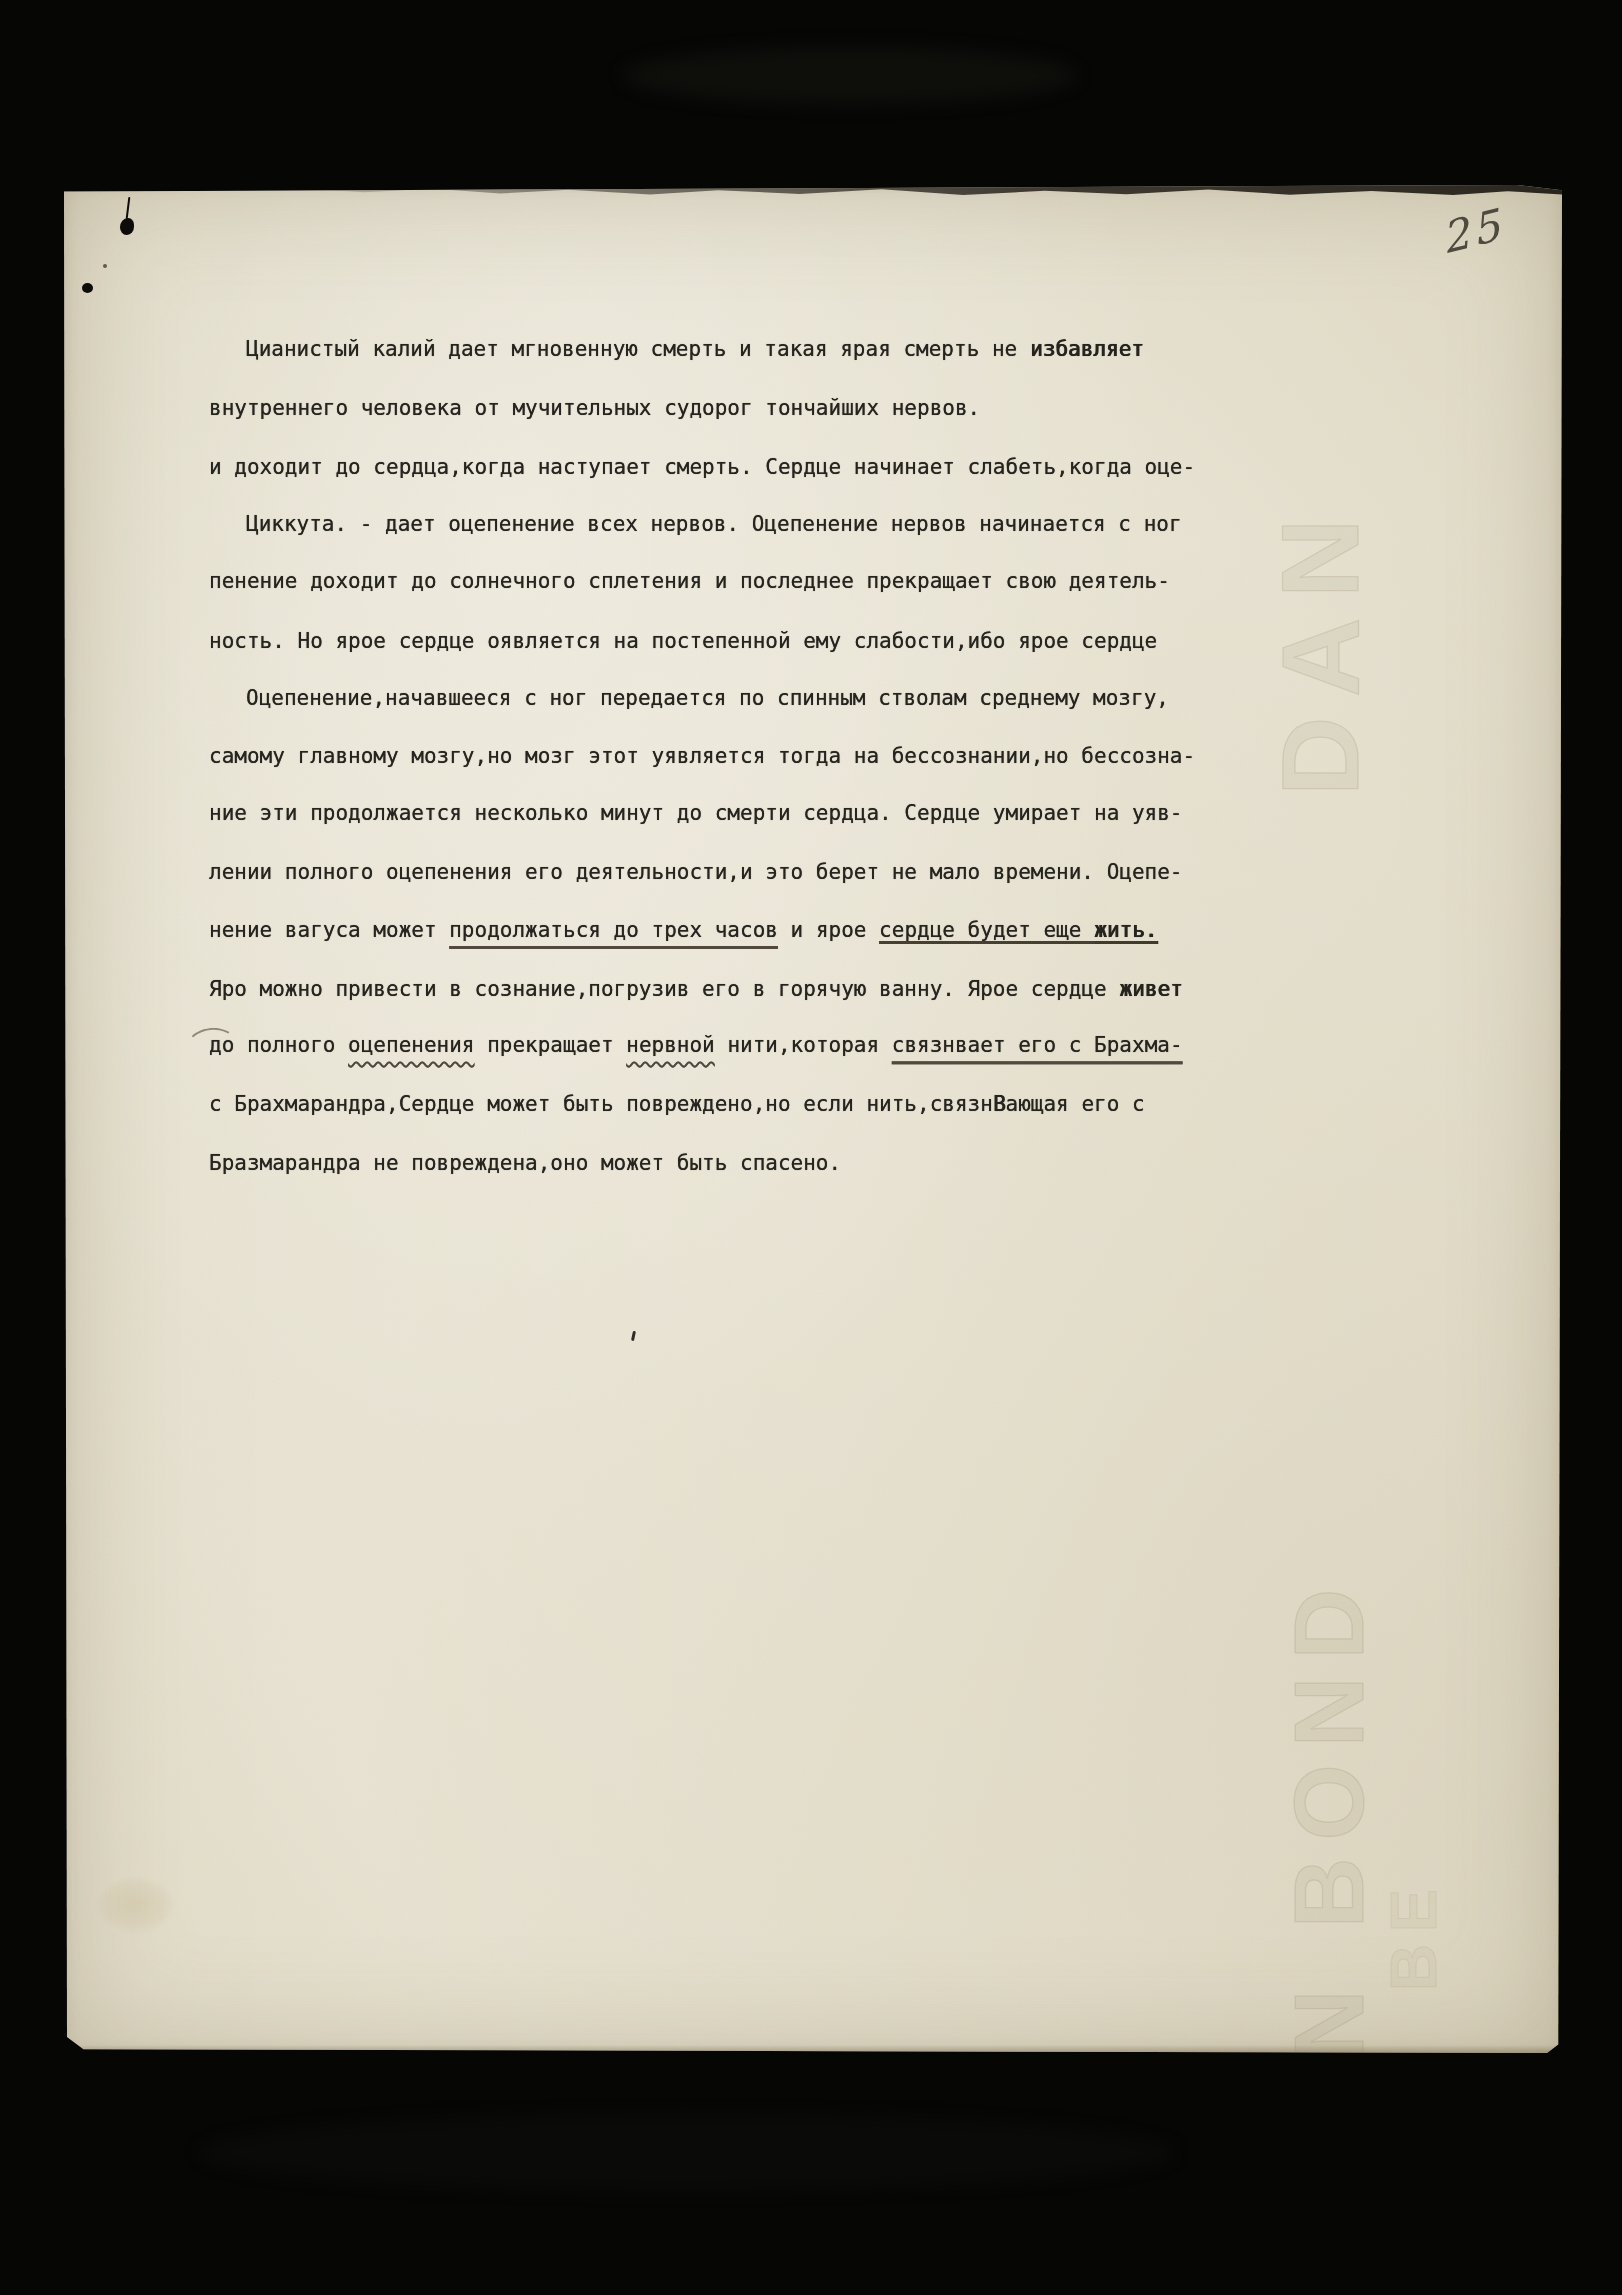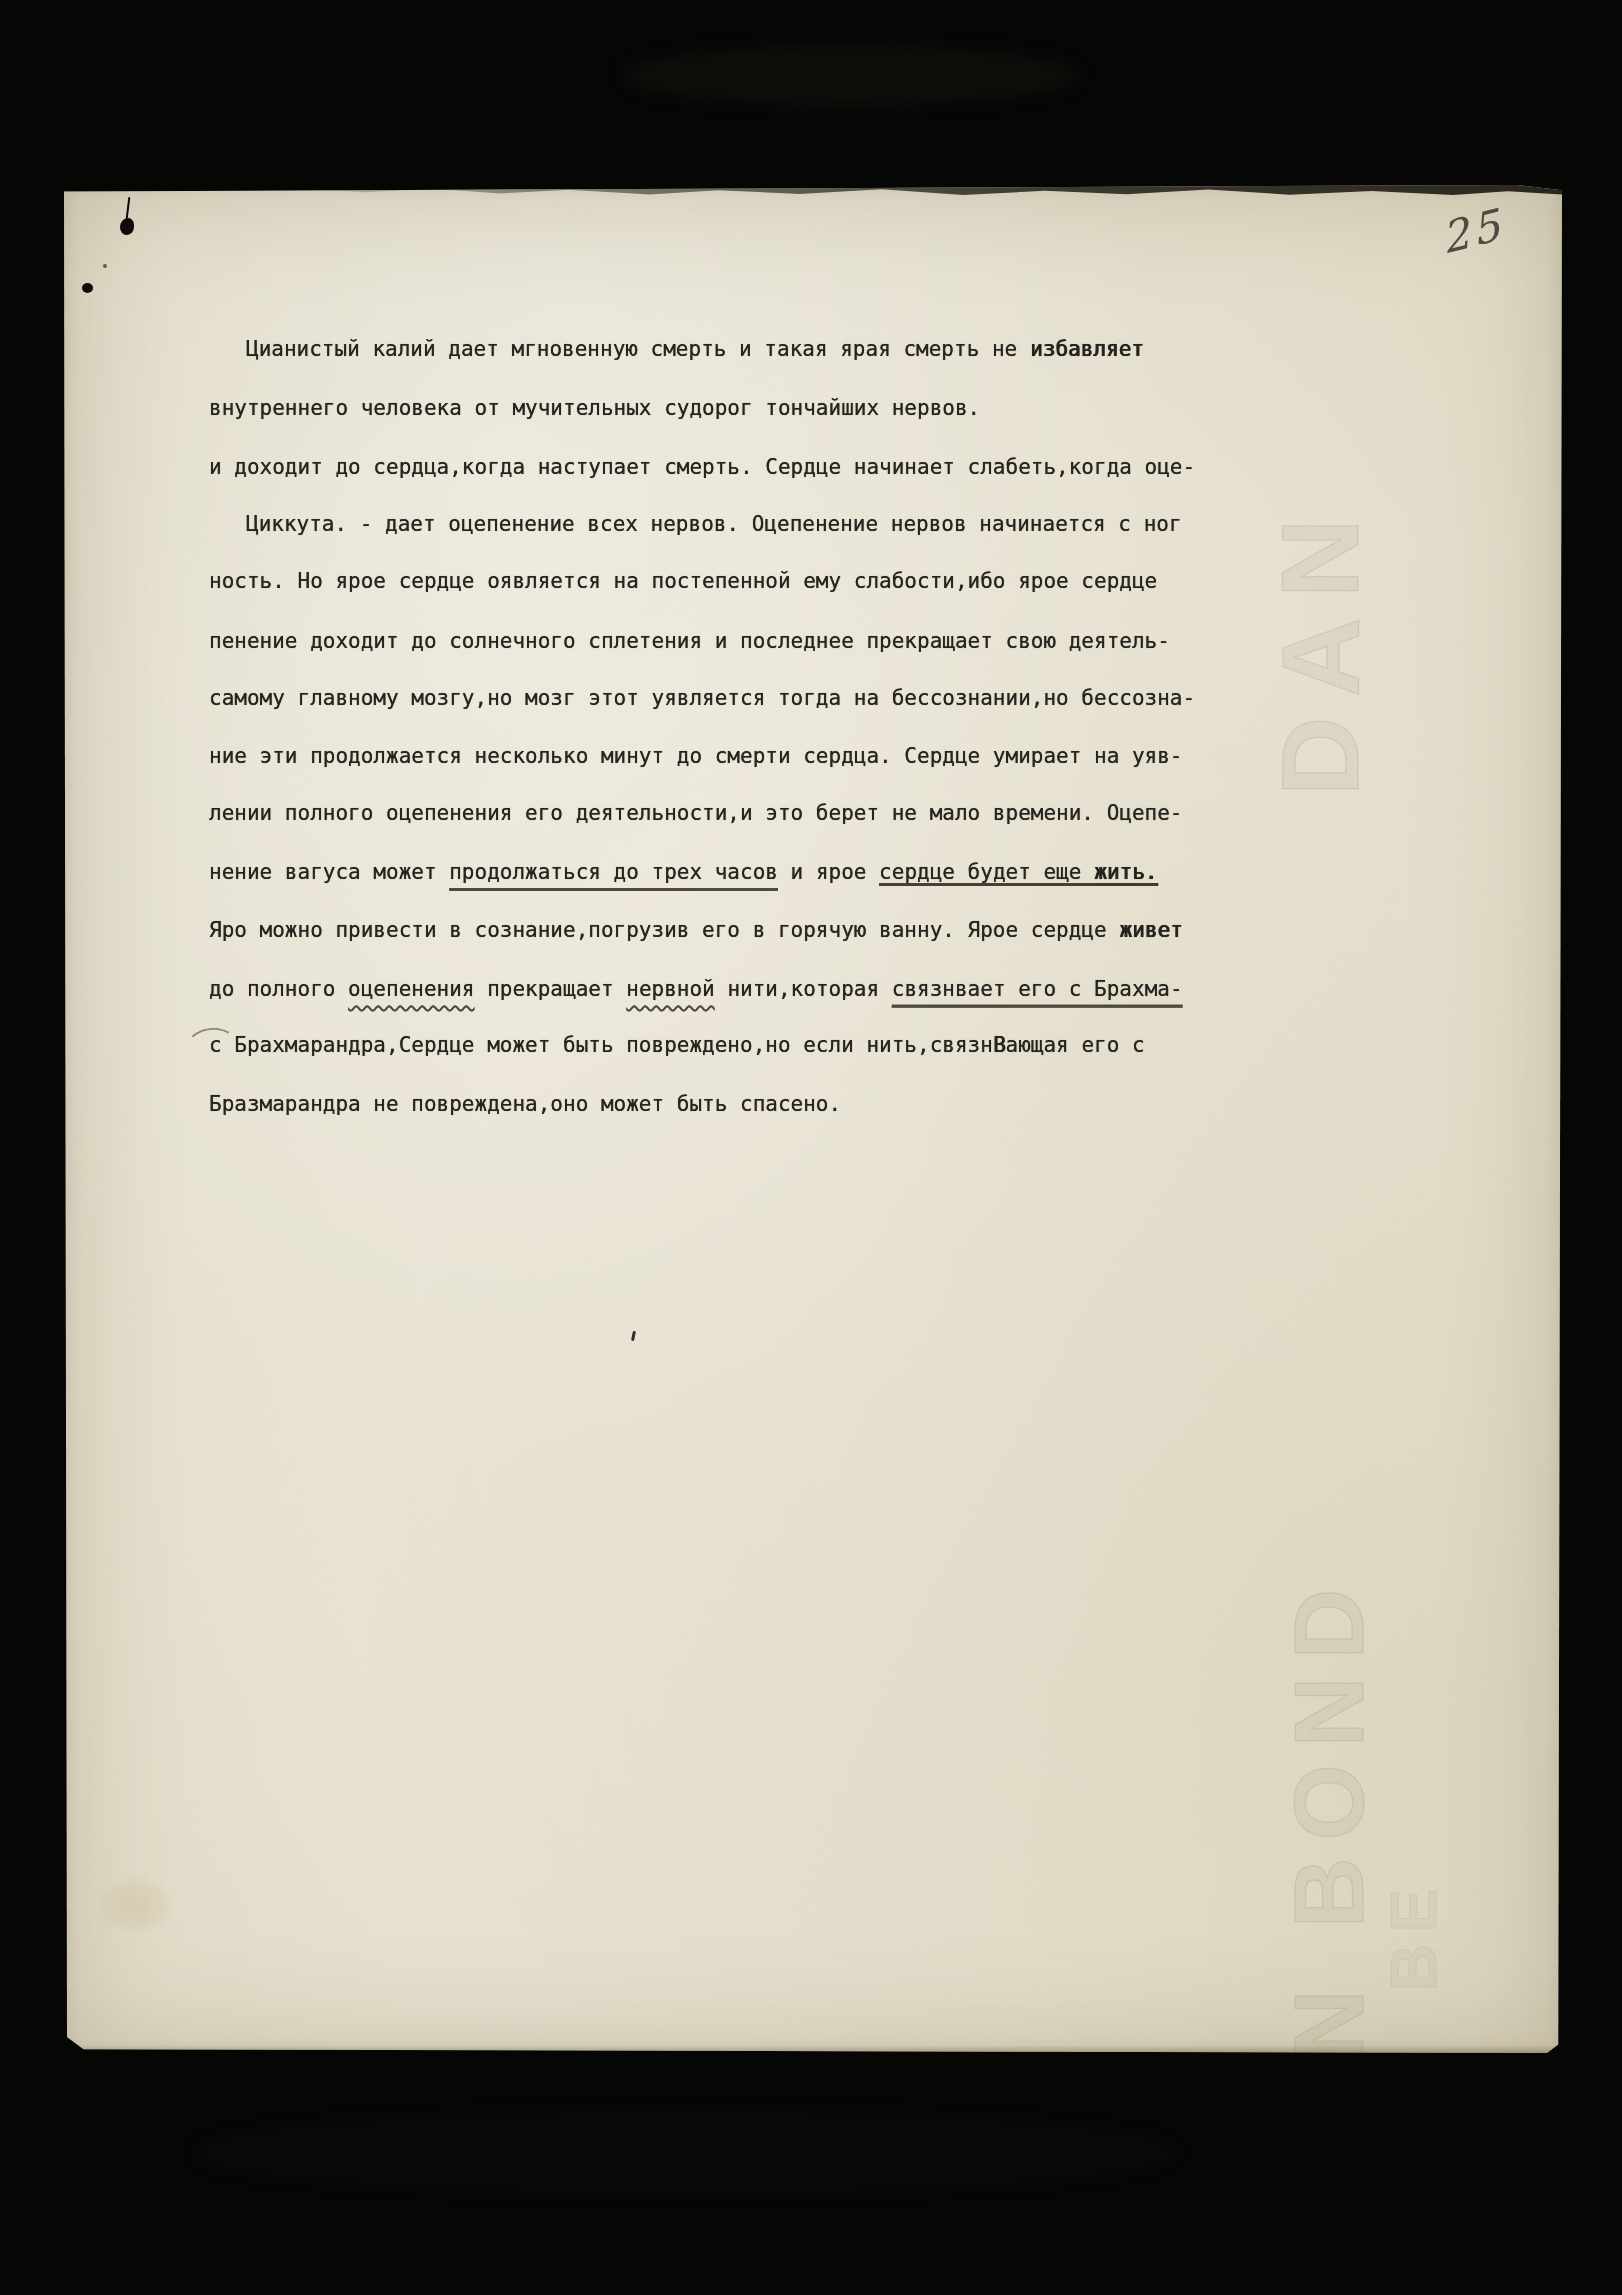--- a/index.html
+++ b/index.html
@@ -106,22 +106,23 @@
     <div class="watermark" id="wm-side">AN BOND</div>
     <div class="watermark" id="wm-side2">BE</div>
 
     <div id="pencil-curl"></div>
 
     <div id="typed">
         <div class="line indent"><span>Цианистый калий дает мгновенную смерть и такая ярая смерть не </span><span class="bold">избавляет</span></div>
         <div class="line"><span>внутреннего человека от мучительных судорог тончайших нервов.</span></div>
         <div class="line"><span>и доходит до сердца,когда наступает смерть. Сердце начинает слабеть,когда оце-</span></div>
         <div class="line indent"><span>Циккута. - дает оцепенение всех нервов. Оцепенение нервов начинается с ног</span></div>
+        <div class="line"><span>пенение доходит до солнечного сплетения и последнее прекращает свою деятель-</span></div>
         <div class="line"><span>ность. Но ярое сердце оявляется на постепенной ему слабости,ибо ярое сердце</span></div>
-        <div class="line"><span>пенение доходит до солнечного сплетения и последнее прекращает свою деятель-</span></div>
+        <div class="line indent"><span>Оцепенение,начавшееся с ног передается по спинным стволам среднему мозгу,</span></div>
         <div class="line"><span>самому главному мозгу,но мозг этот уявляется тогда на бессознании,но бессозна-</span></div>
         <div class="line"><span>ние эти продолжается несколько минут до смерти сердца. Сердце умирает на уяв-</span></div>
         <div class="line"><span>лении полного оцепенения его деятельности,и это берет не мало времени. Оцепе-</span></div>
         <div class="line"><span>нение вагуса может </span><span class="pencil">продолжаться до трех часов</span><span> и ярое </span><span class="pencil2">сердце будет еще </span><span class="pencil2 bold">жить.</span></div>
         <div class="line"><span>Яро можно привести в сознание,погрузив его в горячую ванну. Ярое сердце </span><span class="bold">живет</span></div>
         <div class="line"><span>до полного </span><span class="wavy">оцепенения</span><span> прекращает </span><span class="wavy">нервной</span><span> нити,которая </span><span class="pencil">связнвает его с Брахма-</span></div>
         <div class="line"><span>с Брахмарандра,Сердце может быть повреждено,но если нить,связн</span><span class="bold">В</span><span>ающая его с</span></div>
         <div class="line"><span>Бразмарандра не повреждена,оно может быть спасено.</span></div>
       </div>
   </div>

